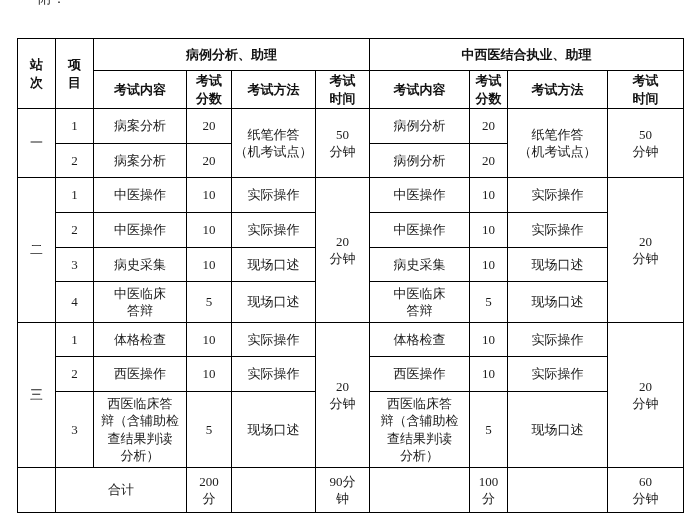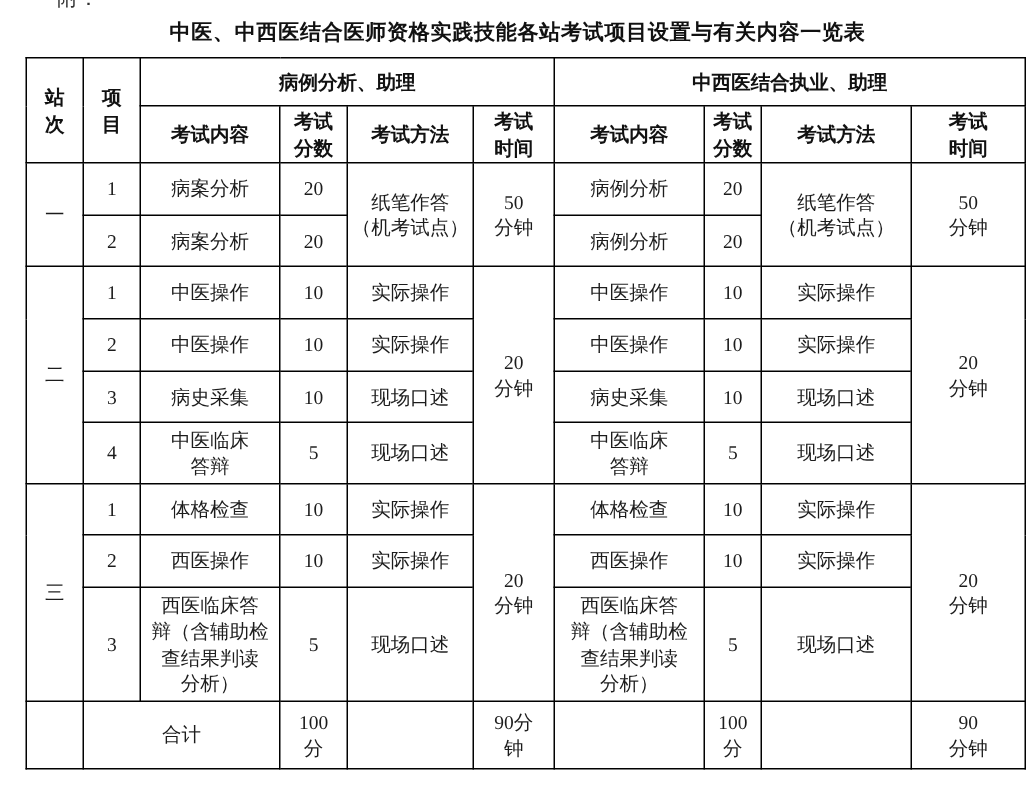--- a/index.html
+++ b/index.html
@@ -57,21 +57,20 @@
     font-size: 13px;
     color: #111;
   }
   .num { font-family: "Liberation Serif", serif; }
 </style>
 </head>
 <body>
 
 <div id="page">
   <div id="corner-note">附：</div>
-  <div id="doc-title">中医、中西医结合医师资格实践技能各站考试项目设置与有关内容一览表</div>
 
   <table class="exam">
     <colgroup>
       <col style="width:38px">
         <col style="width:38px">
       <col style="width:93px">
         <col style="width:45px">
         <col style="width:84px">
         <col style="width:54px">
       <col style="width:100px">
@@ -207,26 +206,26 @@
 辩（含辅助检
 查结果判读
 分析）</td>
       <td class="num">5</td>
       <td>现场口述</td>
     </tr>
 
     <tr style="height:45px">
       <td></td>
       <td colspan="2">合计</td>
-      <td class="num">100
+      <td class="num">200
 分</td>
       <td></td>
       <td class="num">90分
 钟</td>
       <td></td>
       <td class="num">100 分</td>
       <td></td>
-      <td class="num">90
+      <td class="num">60
 分钟</td>
     </tr>
   </tbody>
     </table>
 </div>
 
 </body></html>

